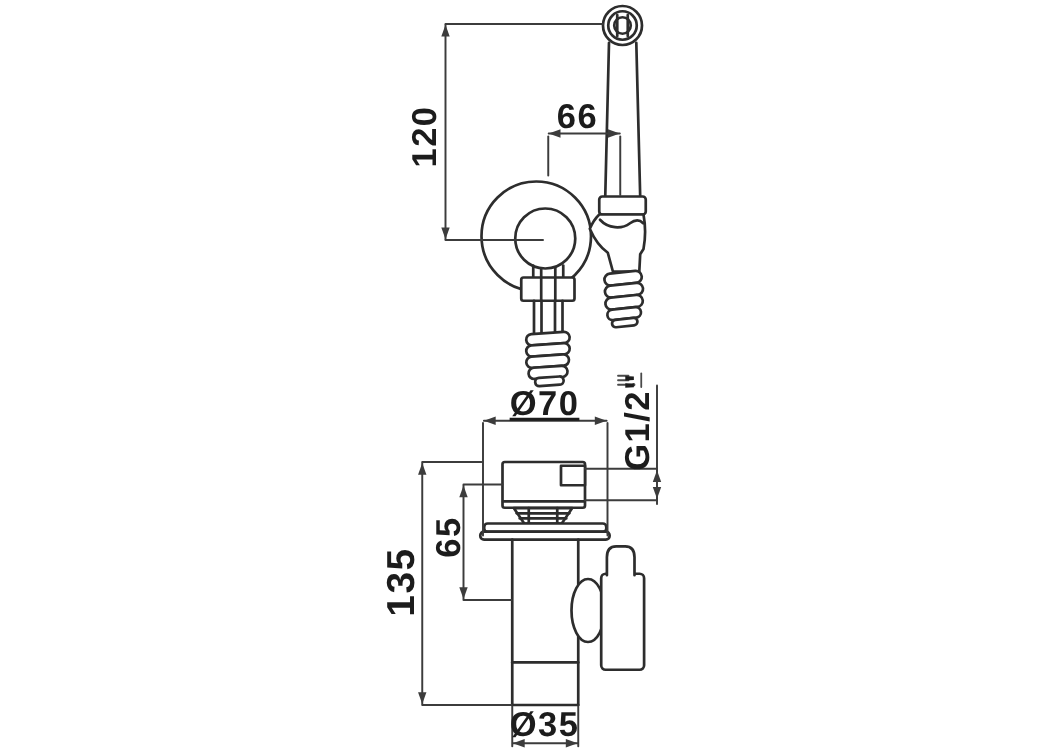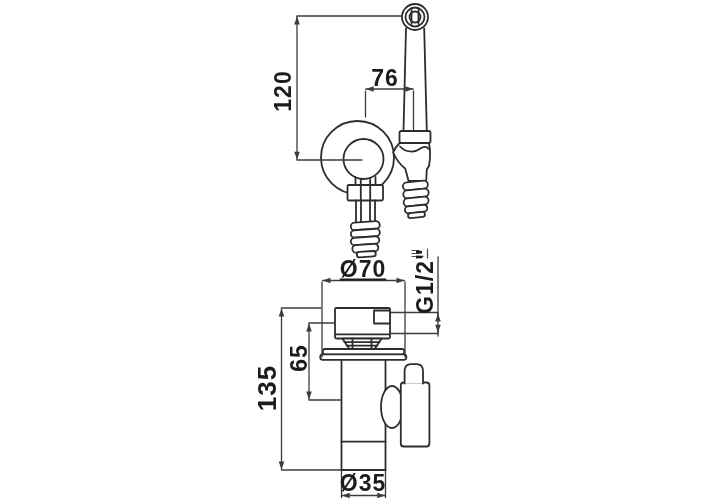--- a/index.html
+++ b/index.html
@@ -159,21 +159,21 @@
       <line x1="309" y1="323.6" x2="309" y2="399.4" marker-start="url(#arw)" marker-end="url(#arw)"></line>
       <line x1="281.5" y1="308.6" x2="281.5" y2="469.4" marker-start="url(#arw)" marker-end="url(#arw)"></line>
       <line x1="341.9" y1="495.5" x2="385.1" y2="495.5" marker-start="url(#arw)" marker-end="url(#arw)"></line>
       <line x1="438" y1="319" x2="438" y2="313.5" marker-end="url(#arw)"></line>
       <line x1="438" y1="327" x2="438" y2="332.5" marker-end="url(#arw)"></line>
     </g>
   </svg>
 
   <span class="dim v" style="left:283px;top:91px;">120</span>
 
-  <span class="dim" style="left:385px;top:78px;">76</span>
+  <span class="dim" style="left:385px;top:78px;">66</span>
 
   <span class="dim" style="left:363px;top:269px;text-decoration:underline;">Ø70</span>
 
   <span class="dim v" style="left:425px;top:281px;">G1/2"</span>
 
   <span class="dim v" style="left:299px;top:358px;">65</span>
 
   <span class="dim v lg" style="left:267px;top:388px;">135</span>
 
   <span class="dim" style="left:363px;top:483px;">Ø35</span>

